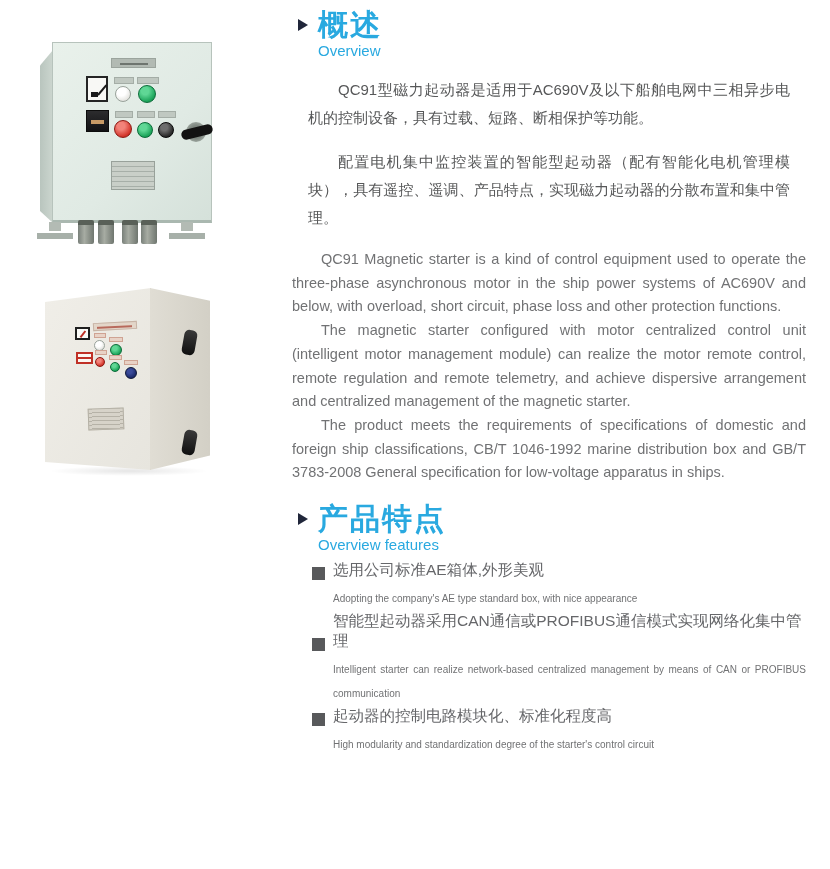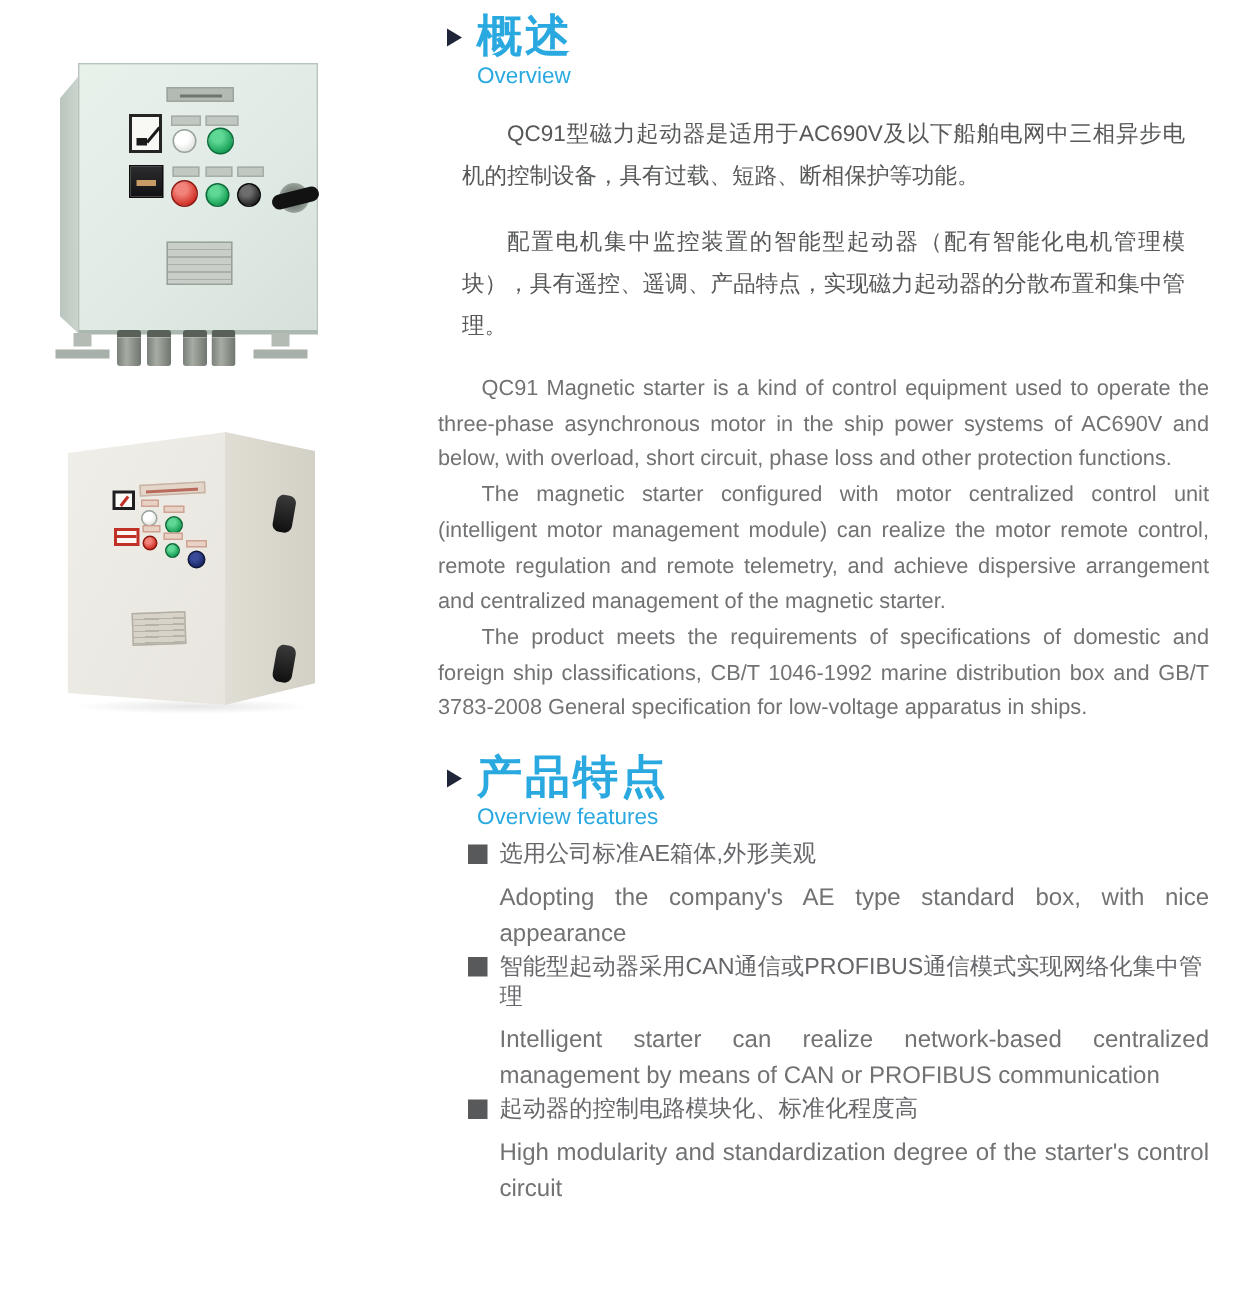--- a/index.html
+++ b/index.html
@@ -37,29 +37,29 @@
   }
   .enP{
     margin:0;font-size:14.5px;line-height:23.7px;color:var(--body-en);
     text-align:justify;text-indent:2em;
   }
   .cnBlock{margin-top:11px;}
   .enBlock{margin-top:9px;}
   .sec2{margin-top:19px;}
   .featList{margin-top:6px;}
   .featRow{
-    display:flex;align-items:flex-start;padding-left:20px;
+    display:flex;align-items:flex-end;padding-left:20px;
   }
   .bullet{
     flex:0 0 auto;width:13px;height:13px;background:var(--bullet);
     margin:3px 8px 0 0;
   }
   .featCn{font-size:15.5px;line-height:20px;color:#66676a;}
   .featEn{
-    margin:7px 0 0 41px;font-size:16px;line-height:24px;
+    margin:7px 0 0 41px;font-size:10px;line-height:24px;
     color:var(--body-en);text-align:justify;
   }
 
   
   .photo{position:absolute;margin:0;padding:0;}
   .photo1{left:35px;top:40px;width:230px;height:212px;}
   .b1-side{
     position:absolute;left:5px;top:10px;width:13px;height:173px;
     background:linear-gradient(90deg,#b9c5be,#ccd6cf);
     clip-path:polygon(100% 0,100% 100%,0 93%,0 9%);

